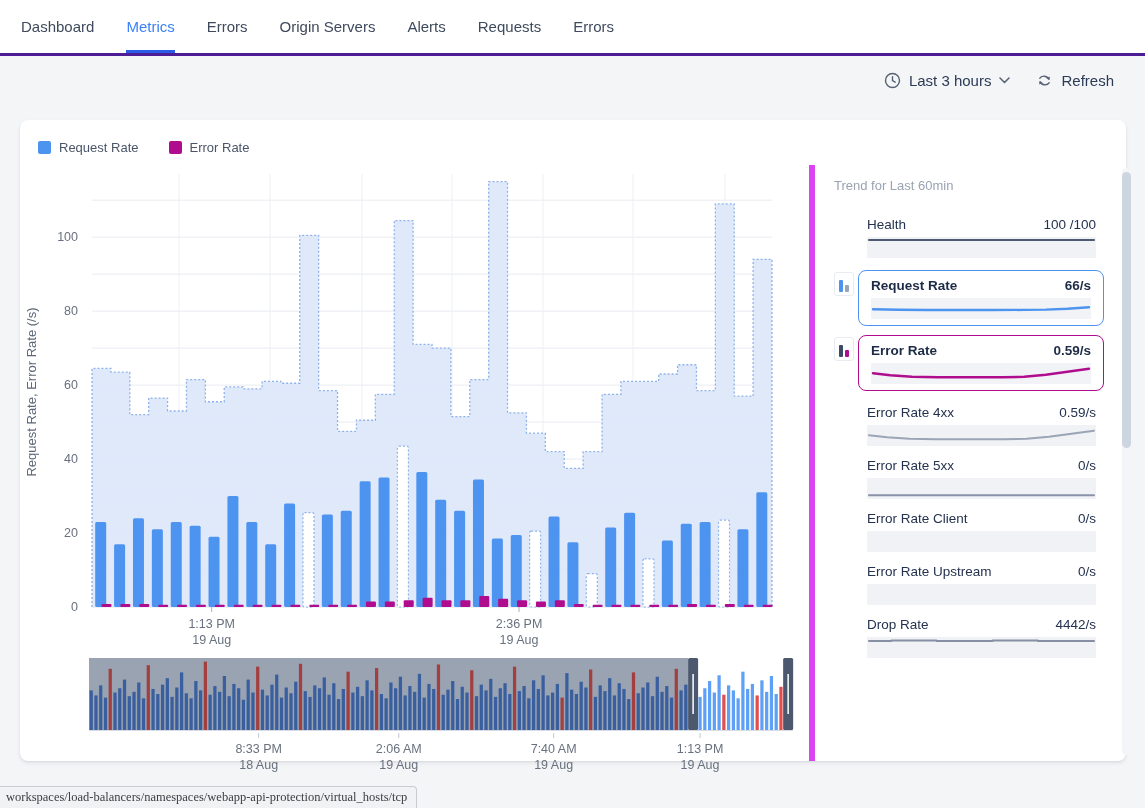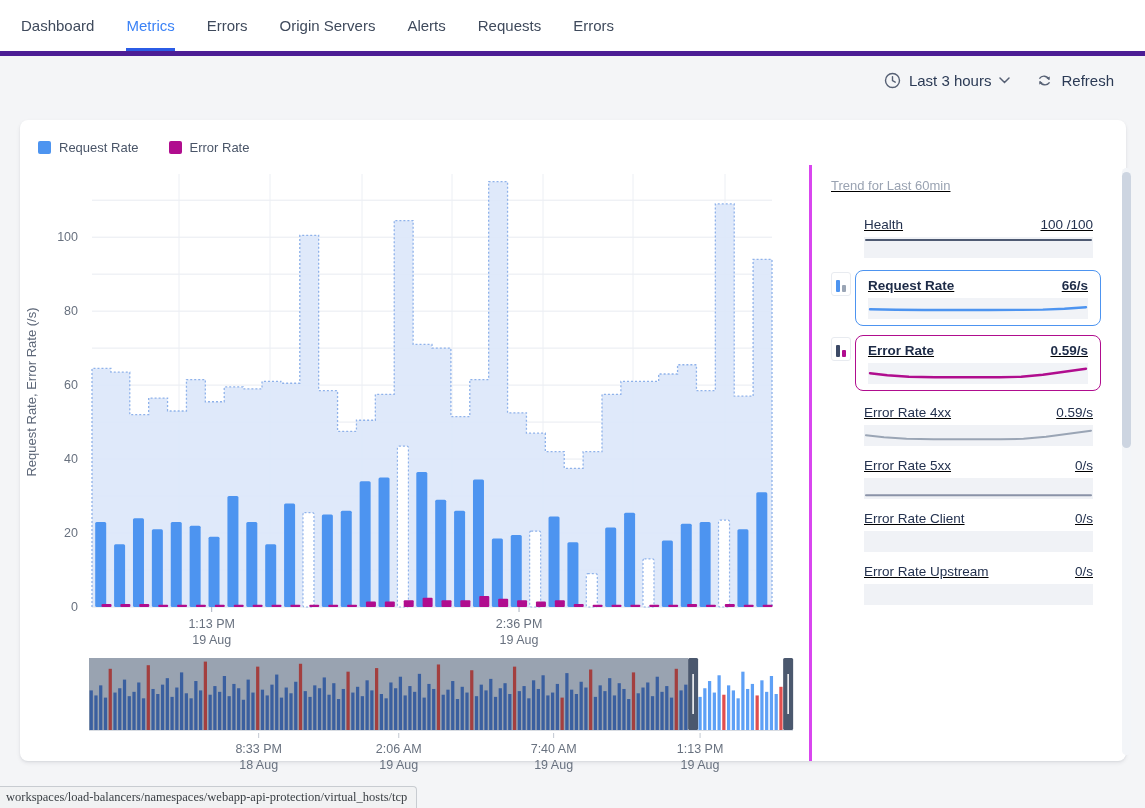--- a/index.html
+++ b/index.html
@@ -6,21 +6,21 @@
   html,body { margin:0; padding:0; }
   body {
     width:1145px; height:808px; position:relative; overflow:hidden;
     background:#f4f5f7;
     font-family:"Liberation Sans","DejaVu Sans",sans-serif;
     -webkit-font-smoothing:antialiased;
   }
   
   .topnav {
     position:absolute; top:0; left:0; right:0; height:56px; background:#fff;
-    border-bottom:5px solid #4c1d95; display:flex; align-items:stretch;
+    border-bottom:3px solid #4c1d95; display:flex; align-items:stretch;
     padding-left:21px; gap:32px;
   }
   .nav-item {
     font-size:15px; color:#3f4a5c; display:flex; align-items:center;
     padding-top:2px; border-bottom:3px solid transparent; cursor:pointer;
   }
   .nav-item.active { color:#3b82f6; font-weight:400; border-bottom-color:#2b5ce6; }
   
   .controls { position:absolute; top:72px; right:31px; display:flex; gap:26px; align-items:center;
     color:#2b3a55; font-size:15px; }
@@ -33,21 +33,21 @@
     box-shadow:0 1px 2px rgba(20,30,50,.06), 0 2px 4px rgba(20,30,50,.08);
   }
   .legend { position:absolute; left:18px; top:20px; display:flex; gap:30px; align-items:center; }
   .legend-item { display:flex; align-items:center; gap:8px; font-size:13px; color:#4a5568; cursor:pointer; }
   .swatch { width:13px; height:13px; border-radius:2px; }
   svg.main-chart { position:absolute; left:0; top:30px; }
   svg.mini-chart { position:absolute; left:0; top:530px; }
   
   .sidebar {
     position:absolute; left:789px; top:45px; width:324px; height:596px;
-    border-left:3px solid #d946ef; padding:13px 0 8px 19px; overflow:hidden;text-decoration:underline;
+    border-left:6px solid #d946ef; padding:13px 0 8px 19px; overflow:hidden;
   }
   .trend-title { font-size:13px; color:#9aa3b2; margin-bottom:24px; }
   .sec-header { font-size:14px; font-weight:700; color:#2b3a55; }
   .metric-plain { margin-left:33px; width:229px; margin-bottom:12px; }
   .m-head { display:flex; justify-content:space-between; font-size:13.5px; color:#24324f; margin-bottom:5px; }
   .m-track { position:relative; height:21px; background:#f0f2f6; }
   .m-track svg, .mc-track svg { position:absolute; left:0; top:0; }
   .metric-cardrow { display:flex; align-items:flex-start; margin-bottom:9px; }
   .mini-icon {
     width:20px; height:24px; background:#fff; border:1px solid #e8ebf0; border-radius:3px;
@@ -482,20 +482,31 @@
           </div>
           <div class="m-track"></div>
         </div>
         <div class="metric-plain">
           <div class="m-head">
             <span>Error Rate Upstream</span>
             <span>0/s</span>
           </div>
           <div class="m-track"></div>
         </div>
+        <div class="metric-plain">
+          <div class="m-head">
+            <span>Drop Rate</span>
+            <span>4442/s</span>
+          </div>
+          <div class="m-track">
+            <svg width="229" height="21" viewBox="0 0 229 21">
+              <polyline points="2.0,4.0 24.5,4.0 24.5,3.5 69.5,3.5 69.5,4.0 125.8,4.0 125.8,3.5 170.8,3.5 170.8,4.0 227.0,4.0" fill="none" stroke="#868FA3" stroke-width="2" stroke-linecap="round" stroke-linejoin="round"></polyline>
+            </svg>
+          </div>
+        </div>
       </div>
   </div>
 
   <div class="scrollbar-track">
     <div class="scrollbar-thumb"></div>
   </div>
 </div>
 
 <div class="status-tip">workspaces/load-balancers/namespaces/webapp-api-protection/virtual_hosts/tcp</div>
 

